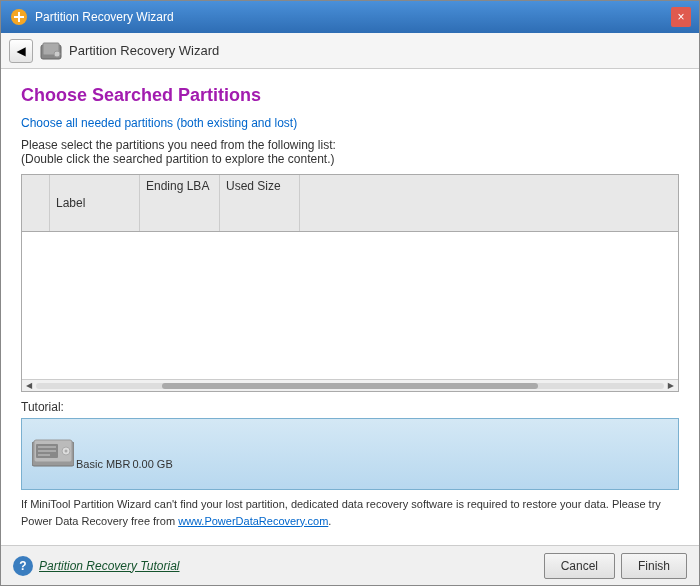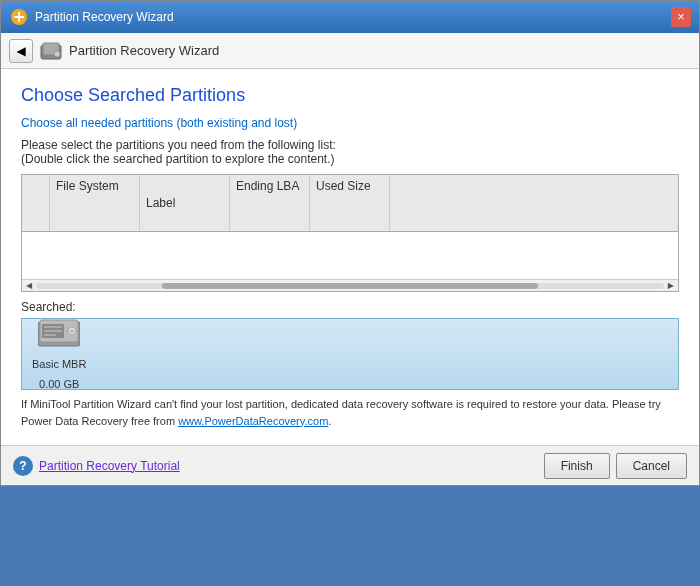--- a/index.html
+++ b/index.html
@@ -6,21 +6,21 @@
     body {
       font-family: 'Segoe UI', Tahoma, Geneva, Verdana, sans-serif;
       font-size: 12px;
       background: #4a7ab5;
       width: 700px;
       height: 586px;
       overflow: hidden;
     }
     .window {
       width: 700px;
-      height: 486px;
+      height: 586px;
       background: #f0f0f0;
       border: 1px solid #888;
       display: flex;
       flex-direction: column;
     }
     .title-bar {
       background: linear-gradient(to bottom, #4a90d9, #2e6db4);
       height: 32px;
       display: flex;
       align-items: center;
@@ -90,22 +90,22 @@
     .content {
       flex: 1;
       background: white;
       padding: 16px 20px;
       display: flex;
       flex-direction: column;
       overflow: hidden;
     }
     .page-title {
       font-size: 18px;
-      color: #1d4ed8;
-      font-weight: normal;
+      color: #a21caf;
+      font-weight: bold;
       margin-bottom: 10px;
     }
     .instruction-line1 {
       color: #0066cc;
       font-size: 12px;
       margin-bottom: 8px;
     }
     .instruction-line2 {
       color: #333;
       font-size: 12px;
@@ -231,23 +231,23 @@
       background: linear-gradient(to bottom, #d4e8f5, #b8d8ef);
       border: 1px solid #7ab0d0;
       height: 72px;
       display: flex;
       align-items: center;
       padding: 8px 10px;
       gap: 8px;
     }
     .disk-icon {
       display: flex;
-      flex-direction: column;
-      align-items: center;
-      gap: 8px;
+      flex-direction: row;
+      align-items: flex-end;
+      gap: 2px;
     }
     .disk-label {
       font-size: 11px;
       color: #333;
       text-align: center;
     }
     .info-text {
       font-size: 11px;
       color: #333;
       margin-top: 6px;
@@ -281,24 +281,25 @@
       border-radius: 50%;
       color: white;
       display: flex;
       align-items: center;
       justify-content: center;
       font-size: 12px;
       font-weight: bold;
       cursor: pointer;
     }
     .tutorial-link {
-      color: #6d28d9;
+      color: #14532d;
       text-decoration: underline;
       font-size: 12px;
       cursor: pointer;
+      font-style: italic;
     }
     .footer-buttons {
       display: flex;
       gap: 6px;
     }
     .btn {
       height: 26px;
       padding: 0 16px;
       border: 1px solid #888;
       background: linear-gradient(to bottom, #f5f5f5, #e0e0e0);
@@ -344,39 +345,38 @@
 
     <div class="instruction-line1">Choose all needed partitions (both existing and lost)</div>
     <div class="instruction-line2">
       <span>Please select the partitions you need from the following list:</span><br>
       <span>(Double click the searched partition to explore the content.)</span>
     </div>
 
     <div class="table-container">
       <div class="table-header">
         <div class="col-check"></div>
-        <div class="col-fs">File System</div>
         <div class="col-label">Label</div>
         <div class="col-elba">Ending LBA</div>
         <div class="col-used">Used Size</div>
       </div>
       <div class="table-body">
         
       </div>
       <div class="scrollbar-area">
         <span class="scrollbar-arrow">◀</span>
         <div class="scrollbar-track">
           <div class="scrollbar-thumb"></div>
         </div>
         <span class="scrollbar-arrow">▶</span>
       </div>
     </div>
 
     <div class="preview-section">
-      <div class="preview-label">Searched:</div>
+      <div class="preview-label">Tutorial:</div>
       <div class="preview-box">
         <div class="disk-icon">
           <svg width="42" height="32" viewBox="0 0 42 32">
             <rect x="0" y="4" width="42" height="24" rx="2" fill="#999" stroke="#777"></rect>
             <rect x="2" y="2" width="38" height="22" rx="2" fill="#bbb" stroke="#999"></rect>
             <rect x="4" y="6" width="22" height="14" rx="1" fill="#888"></rect>
             <circle cx="34" cy="13" r="4" fill="#ddd" stroke="#aaa"></circle>
             <circle cx="34" cy="13" r="1.5" fill="#aaa"></circle>
             <rect x="6" y="8" width="18" height="2" fill="#aaa"></rect>
             <rect x="6" y="12" width="18" height="2" fill="#aaa"></rect>
@@ -392,17 +392,17 @@
       <span>If MiniTool Partition Wizard can't find your lost partition, dedicated data recovery software is required to restore your data. Please try</span> <span>Power Data Recovery free from </span><a class="info-link">www.PowerDataRecovery.com</a><span>.</span>
     </div>
   </div>
 
   <div class="footer">
     <div class="footer-left">
       <div class="help-icon">?</div>
       <a class="tutorial-link">Partition Recovery Tutorial</a>
     </div>
     <div class="footer-buttons">
+      <button class="btn">Cancel</button>
       <button class="btn btn-finish">Finish</button>
-      <button class="btn">Cancel</button>
     </div>
   </div>
 </div>
 
 </body></html>

